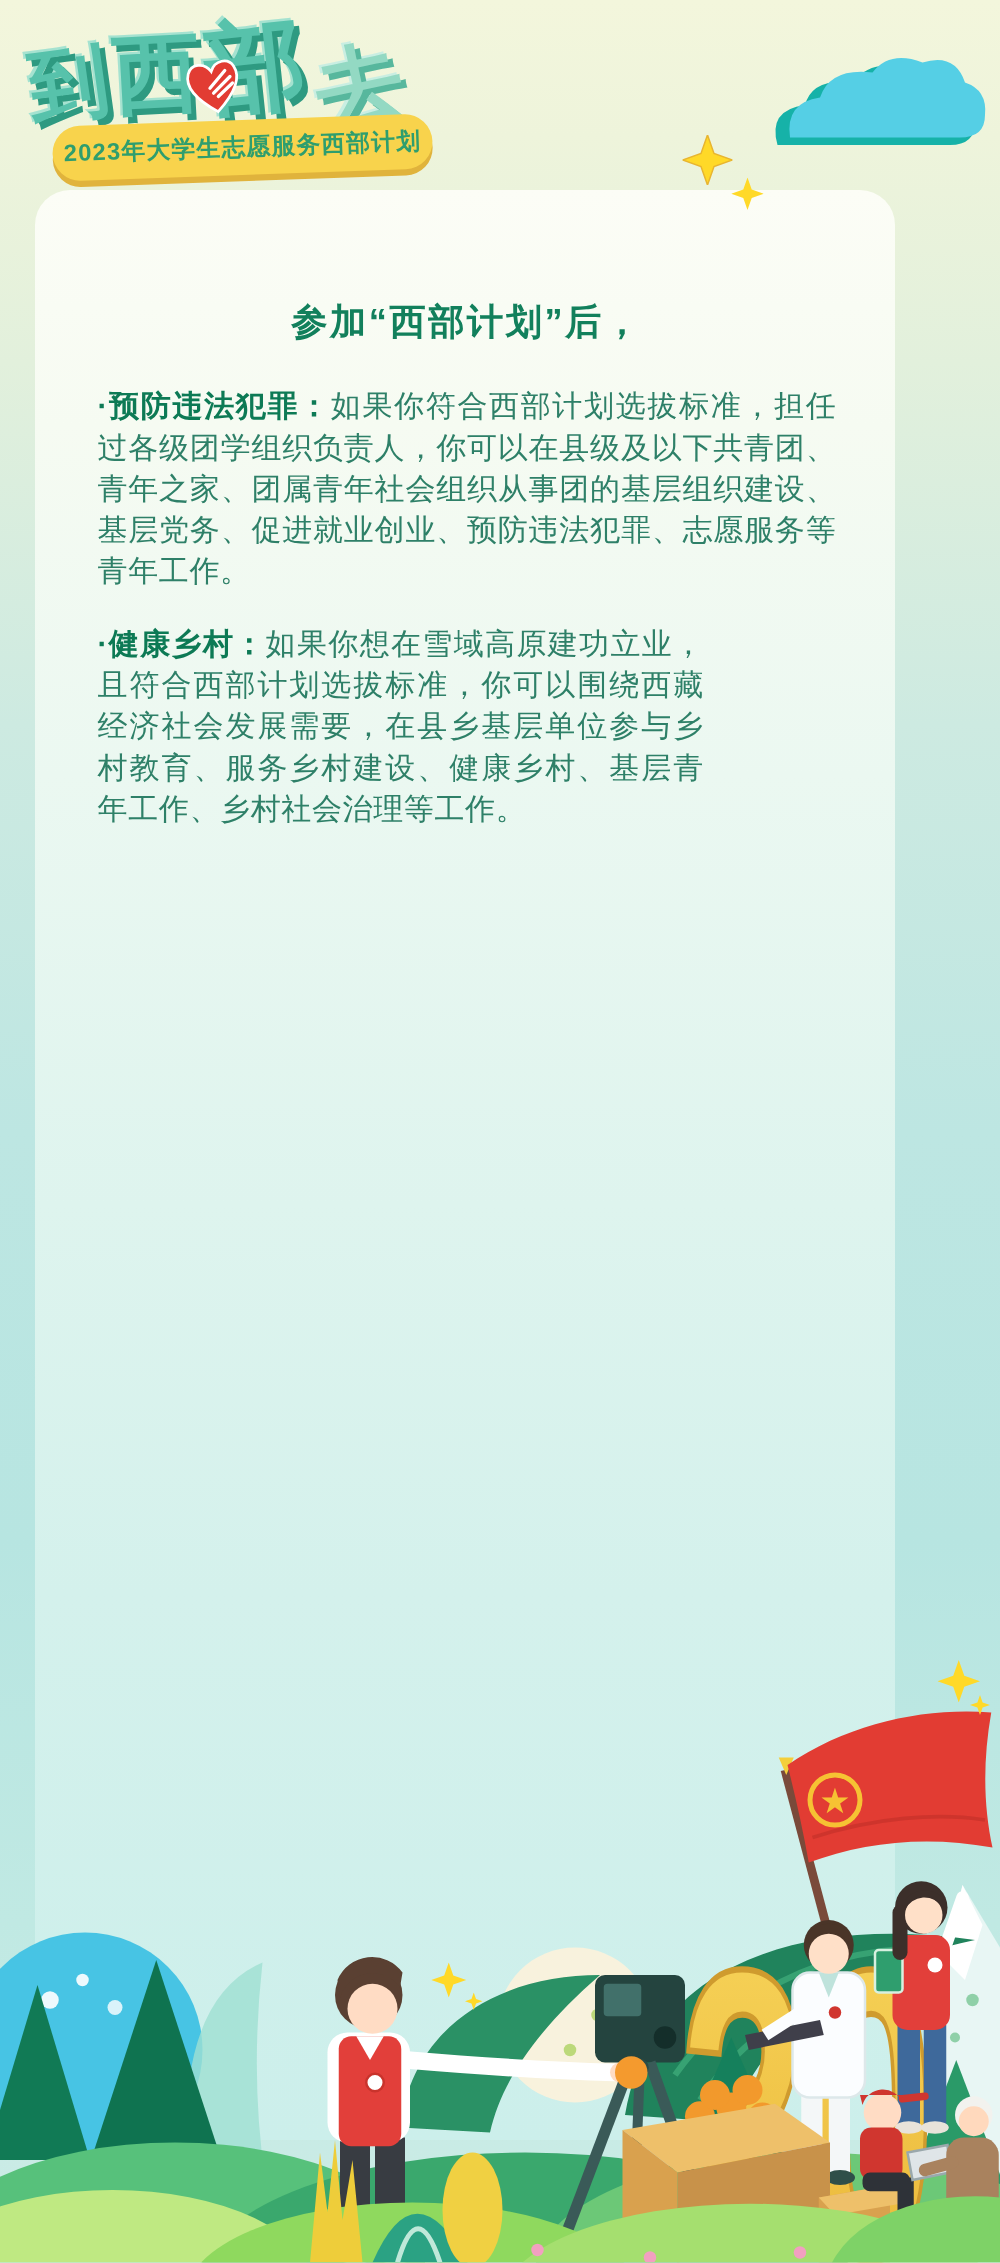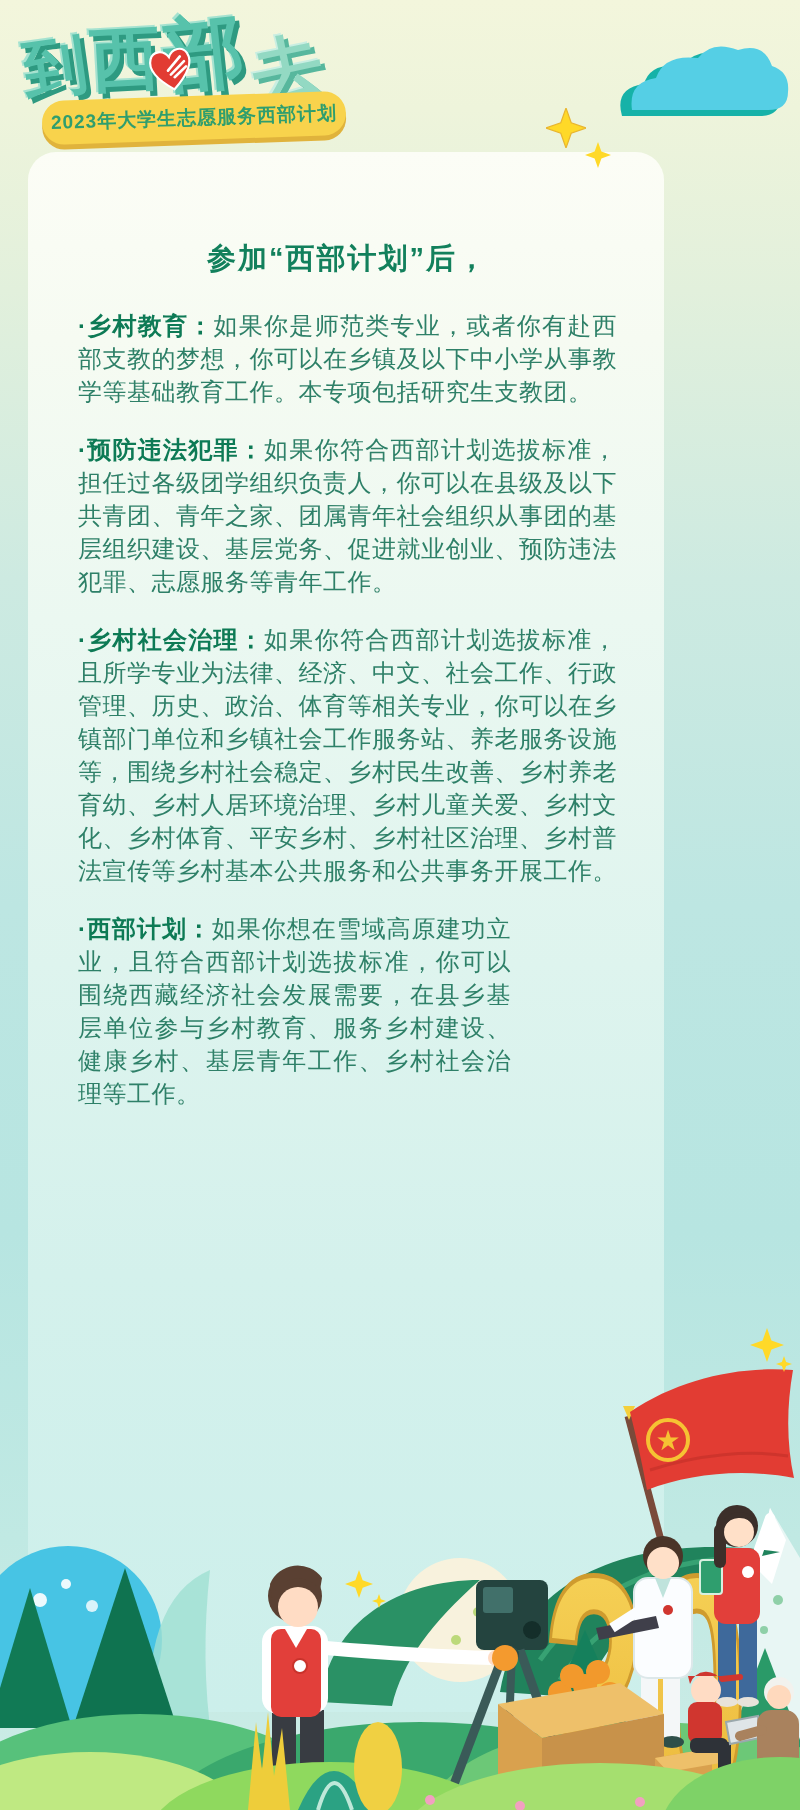--- a/index.html
+++ b/index.html
@@ -20,21 +20,21 @@
   .heart{position:absolute;left:146px;top:44px;width:50px;height:50px;transform:rotate(-10deg);z-index:6;}
   .badge{position:absolute;left:42px;top:96px;width:304px;height:44px;z-index:6;
     background:#f8d34c;border-radius:24px;transform:rotate(-2deg);
     display:flex;align-items:center;justify-content:center;
     font-weight:800;font-size:19px;color:#2f9e6e;letter-spacing:1px;
     box-shadow:0 5px 0 #e0b33c;}
   
   .cloud{position:absolute;left:612px;top:34px;z-index:4;}
   .spark{position:absolute;z-index:7;}
   
-  .card{position:absolute;left:28px;top:152px;width:636px;height:1560px;border-radius:28px;z-index:1;
+  .card{position:absolute;left:28px;top:152px;width:688px;height:1560px;border-radius:28px;z-index:1;
     background:linear-gradient(180deg,#fcfdf6 0%,#f6fbf2 12%,#ebf8f1 30%,#def4ee 52%,#d4f1ec 72%,#ccefeb 100%);}
   .card-inner{padding:88px 47px 0 50px;}
   h1.title{margin:0;text-align:center;font-size:29px;line-height:36px;font-weight:800;
     color:#12805c;letter-spacing:2px;}
   h1.title span{display:block;}
   .answer{margin:32px 0 0 0;font-size:24px;line-height:33px;color:#2e8068;letter-spacing:.5px;}
   .answer b{color:#0d7a55;}
   .sections{margin-top:33px;}
   p.sec{margin:0 0 25px 0;font-size:24px;line-height:33px;color:#2e8068;
     text-align:justify;letter-spacing:.5px;}
@@ -82,24 +82,22 @@
 <svg class="spark" style="left:372px;top:1594px;z-index:6" width="14" height="14" viewBox="0 0 20 20">
     <polygon points="10,0 12.6,7.4 20,10 12.6,12.6 10,20 7.4,12.6 0,10 7.4,7.4" fill="#ffd928"></polygon>
   </svg>
 
 <div class="card">
   <div class="card-inner">
     <h1 class="title">
       <span>参加“西部计划”后，</span>
     </h1>
     <div class="sections">
-      <p class="sec"><span class="marker">·</span><b>乡村教育：</b><span>如果你是师范类专业，或者你有赴西部支教的梦想，你可以在乡镇及以下中小学从事教学等基础教育工作。本专项包括研究生支教团。</span></p>
       <p class="sec"><span class="marker">·</span><b>预防违法犯罪：</b><span>如果你符合西部计划选拔标准，担任过各级团学组织负责人，你可以在县级及以下共青团、青年之家、团属青年社会组织从事团的基层组织建设、基层党务、促进就业创业、预防违法犯罪、志愿服务等青年工作。</span></p>
-      <p class="sec"><span class="marker">·</span><b>乡村社会治理：</b><span>如果你符合西部计划选拔标准，且所学专业为法律、经济、中文、社会工作、行政管理、历史、政治、体育等相关专业，你可以在乡镇部门单位和乡镇社会工作服务站、养老服务设施等，围绕乡村社会稳定、乡村民生改善、乡村养老育幼、乡村人居环境治理、乡村儿童关爱、乡村文化、乡村体育、平安乡村、乡村社区治理、乡村普法宣传等乡村基本公共服务和公共事务开展工作。</span></p>
-      <p class="sec sec7"><span class="marker">·</span><b>西部计划：</b><span>如果你想在雪域高原建功立业，且符合西部计划选拔标准，你可以围绕西藏经济社会发展需要，在县乡基层单位参与乡村教育、服务乡村建设、健康乡村、基层青年工作、乡村社会治理等工作。</span></p>
+      <p class="sec sec7"><span class="marker">·</span><b>健康乡村：</b><span>如果你想在雪域高原建功立业，且符合西部计划选拔标准，你可以围绕西藏经济社会发展需要，在县乡基层单位参与乡村教育、服务乡村建设、健康乡村、基层青年工作、乡村社会治理等工作。</span></p>
     </div>
   </div>
 </div>
 
 <svg class="flag" width="210" height="300" viewBox="0 0 210 300">
   <line x1="38" y1="66" x2="98" y2="292" stroke="#7a4a3a" stroke-width="7"></line>
   <polygon points="33,56 45,56 39,70" fill="#f4cf3a"></polygon>
   <path d="M 40 62 C 90 28 150 16 203 20 C 196 60 197 96 204 128 C 150 118 100 124 57 140 C 52 112 46 86 40 62 Z" fill="#e23c33"></path>
   <path d="M 60 120 C 110 104 160 100 198 106" stroke="#c22f28" stroke-width="3" fill="none" opacity="0.6"></path>
   <circle cx="78" cy="90" r="20" fill="none" stroke="#f6c233" stroke-width="4"></circle>

